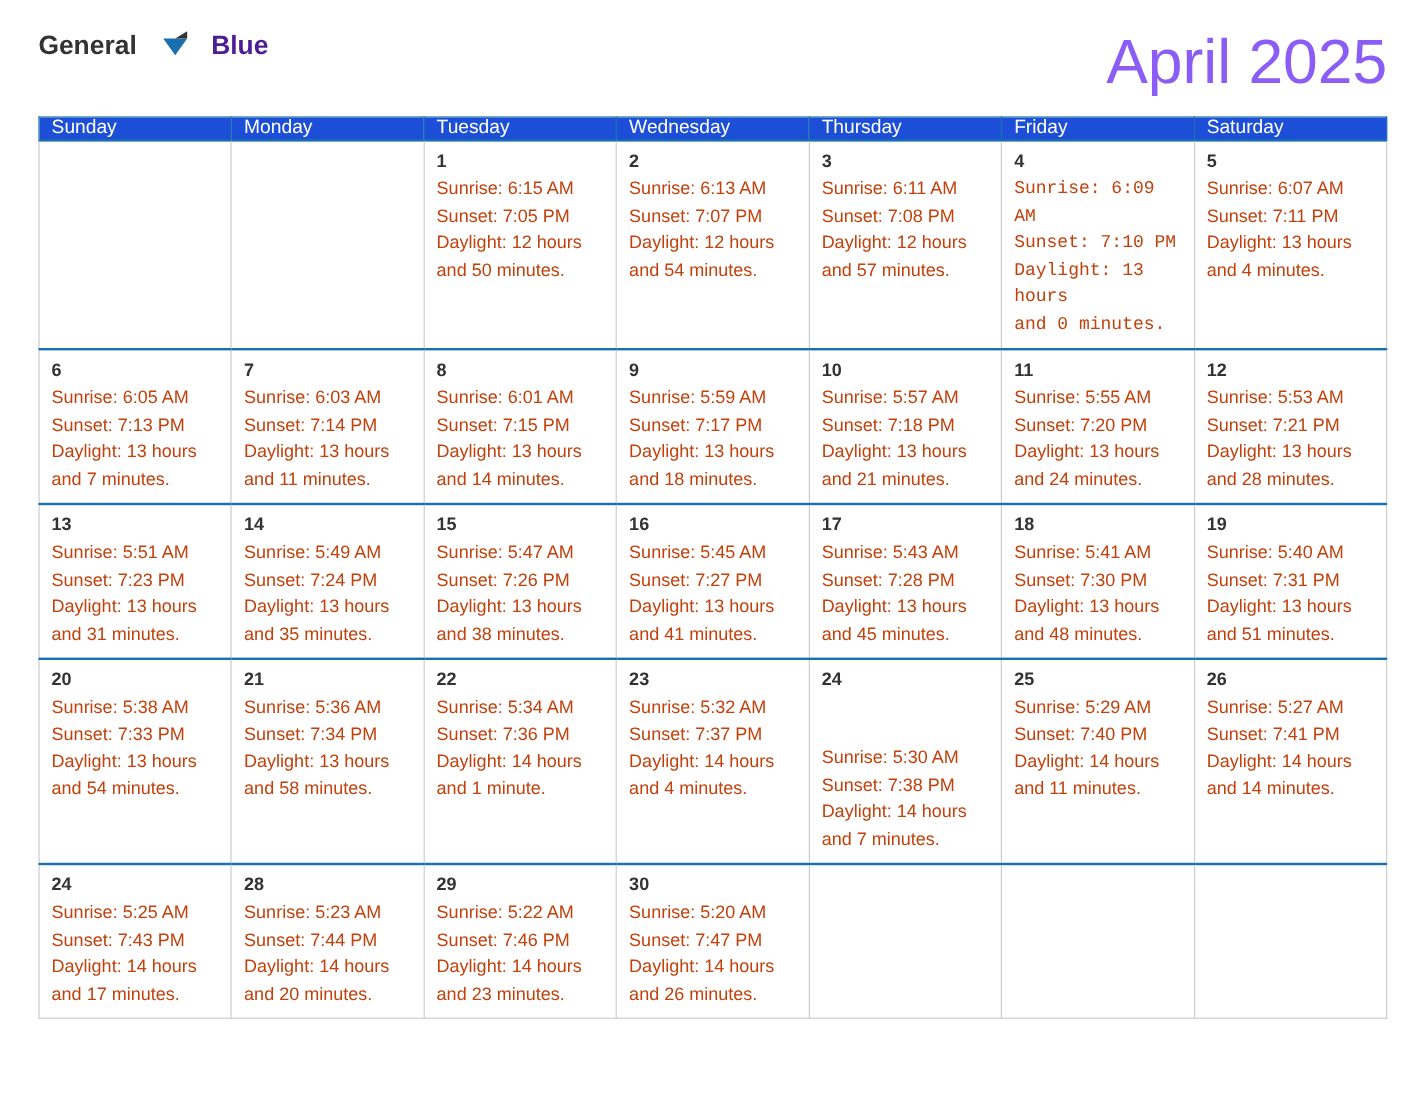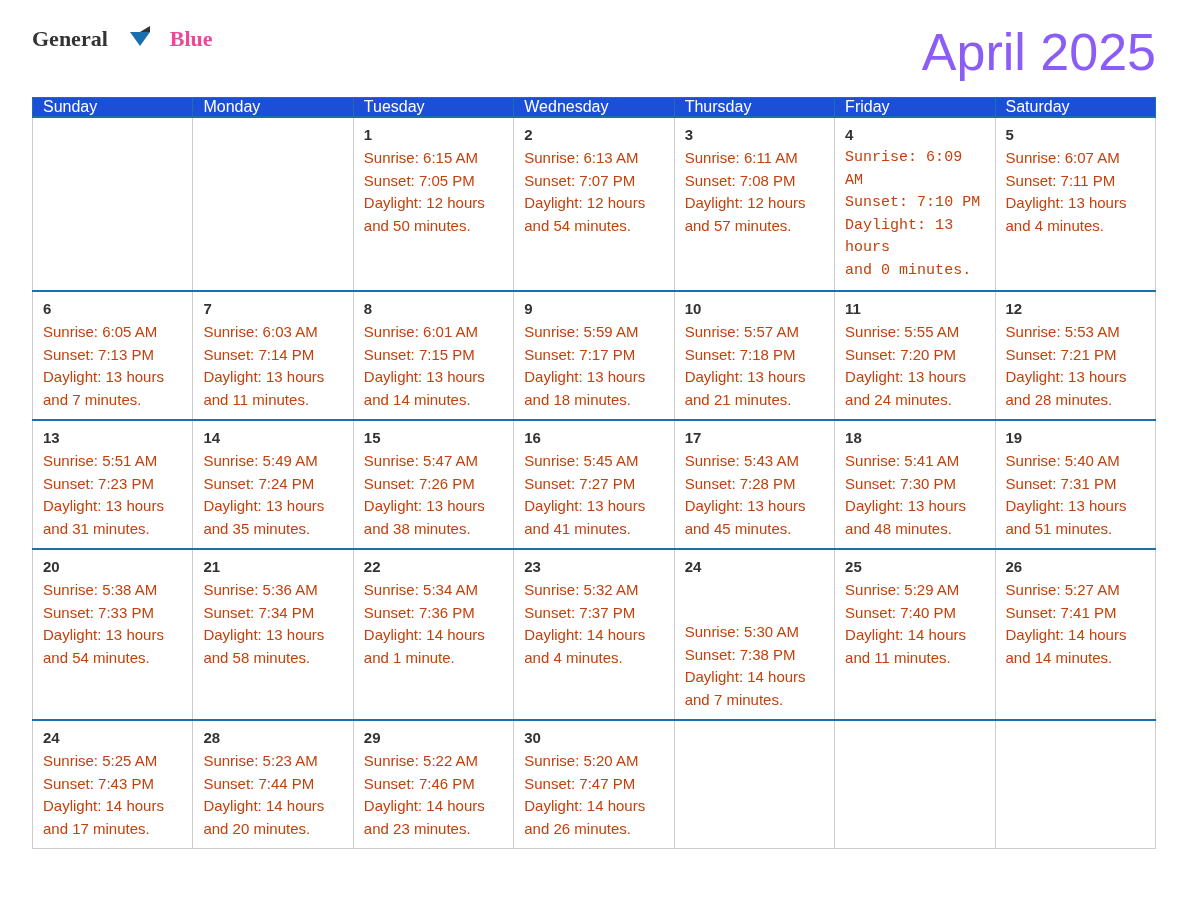--- a/index.html
+++ b/index.html
@@ -12,33 +12,32 @@
       min-height: 918px;
     }
     .header-top {
       display: flex;
       justify-content: space-between;
       align-items: flex-start;
       margin-bottom: 8px;
     }
     .logo {
       display: flex;
-      align-items: flex-end;
+      align-items: center;
       gap: 16px;
-      font-family: Liberation Serif, serif;
     }
     .logo-text-general {
       font-size: 22px;
       font-weight: bold;
       color: #333;
     }
     .logo-text-blue {
       font-size: 22px;
       font-weight: bold;
-      color: #ec4899;
+      color: #4c1d95;
     }
     .logo-icon {
       width: 28px;
       height: 28px;
       margin-left: 2px;
     }
     .title-section {
       text-align: right;
     }
     .month-title {

